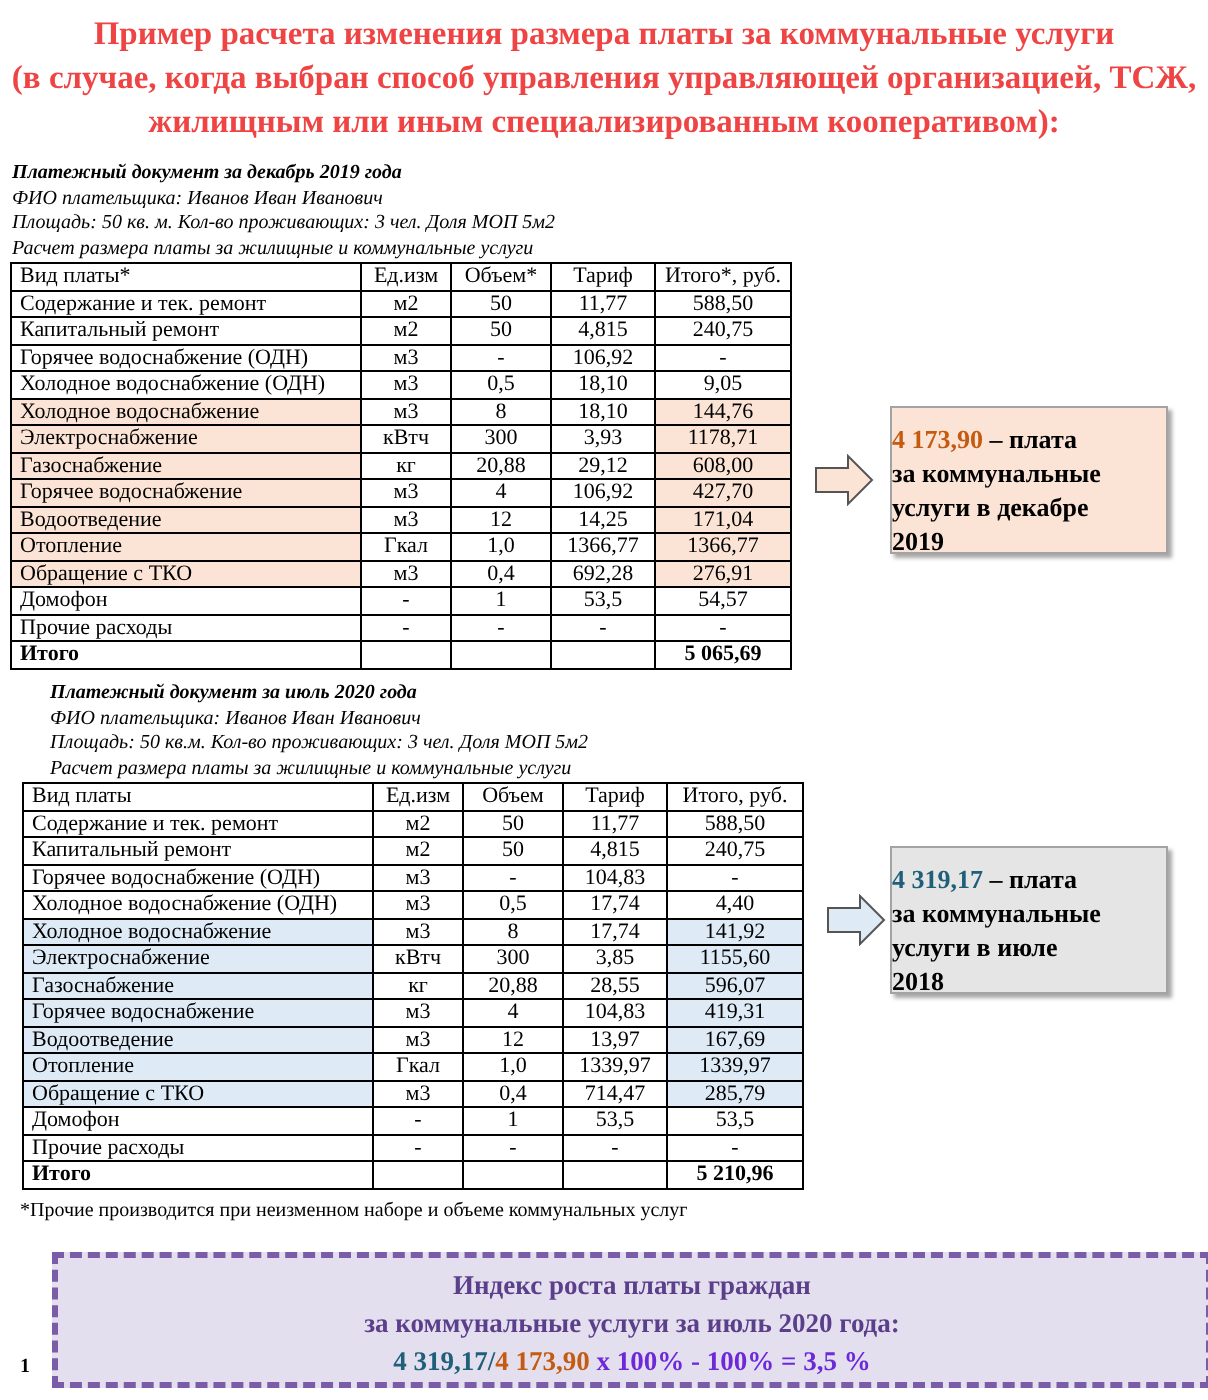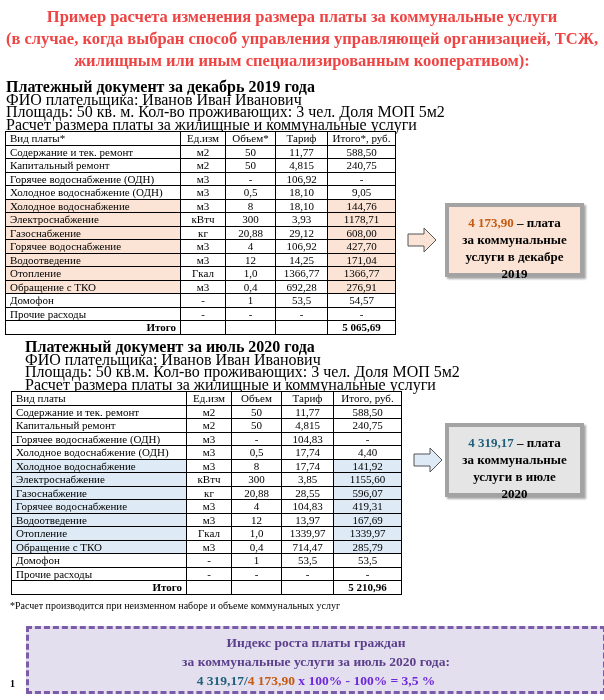--- a/index.html
+++ b/index.html
@@ -1,35 +1,35 @@
 <!DOCTYPE html>
 <html><head>
 <meta charset="utf-8">
 <style>
   html, body { margin: 0; padding: 0; background: #ffffff; }
   body { width: 604px; height: 700px; position: relative; overflow: hidden;
          font-family: "Liberation Serif", "DejaVu Serif", serif; color: #000; }
   .title { position: absolute; left: 0; top: 6px; width: 604px; text-align: center;
            font-weight: bold; font-size: 16.5px; line-height: 22px; color: #ef4444; }
-  .doc-head { position: absolute; left: 6px; font-size: 16px; line-height: 12.5px; }
+  .doc-head { position: absolute; left: 6px; font-size: 10px; line-height: 12.5px; font-style: italic; }
   .doc-head .h { font-weight: bold; }
   table.bill { position: absolute; left: 5px; border-collapse: collapse; font-size: 11px;
                table-layout: fixed; }
   table.bill td { border: 1px solid #000; height: 12.5px; padding: 0 4px; line-height: 12.5px;
                   white-space: nowrap; overflow: hidden; background: #fff; }
   table.bill td.c { text-align: center; }
-  table.bill td.r { text-align: right; font-weight: bold; }
+  table.bill td.r { font-weight: bold; }
   table.bill td.b { font-weight: bold; text-align: center; }
   table.dec tr.hl td.n, table.dec tr.hl td.t { background: #fbe4d5; }
   table.jul tr.hl td.n, table.jul tr.hl td.t { background: #deebf6; }
   col.c1 { width: 175px; } col.c2 { width: 45px; } col.c3 { width: 50px; }
   col.c4 { width: 52px; } col.c5 { width: 68px; }
   .arrow { position: absolute; width: 30px; height: 26px; }
-  .callout { position: absolute; left: 445px; width: 139px; height: 74px; border: 4px solid #a3a3a3;
-             box-shadow: 2px 2px 2px rgba(0,0,0,0.35); text-align: center; font-weight: bold;
+  .callout { position: absolute; left: 445px; width: 139px; height: 74px; border: 1px solid #a3a3a3;
+             box-shadow: 2px 2px 2px rgba(0,0,0,0.35); font-weight: bold;
              font-size: 13px; line-height: 17px; padding-top: 7px; box-sizing: border-box; }
   .callout.dec { top: 203px; background: #fbe4d5; }
   .callout.jul { top: 423px; background: #e5e5e5; }
   .amt-dec { color: #c55a11; }
   .amt-jul { color: #1f5f7a; }
   .footnote { position: absolute; left: 10px; top: 600px; font-size: 10px; }
   .index-box { position: absolute; left: 26px; top: 626px; width: 580px; height: 68px;
                background: #e4dfef; border: 3px dashed #7a5ca8; box-sizing: border-box;
                text-align: center; font-weight: bold; font-size: 13.5px; line-height: 19px;
                padding-top: 4px; color: #5b3f8a; }
@@ -303,24 +303,24 @@
     </tbody>
 </table>
 
 <svg class="arrow" style="left:413px; top:447px;" viewBox="0 0 30 26">
   <path d="M1 7 H17 V1 L29 13 L17 25 V19 H1 Z" fill="#deebf6" stroke="#555" stroke-width="1"></path>
 </svg>
 <div class="callout jul">
   <span class="amt-jul">4 319,17</span><span> – плата</span><br>
   <span>за коммунальные</span><br>
   <span>услуги в июле</span><br>
-  <span>2020</span>
-</div>
-
-<div class="footnote">*Расчет производится при неизменном наборе и объеме коммунальных услуг</div>
+  <span>2018</span>
+</div>
+
+<div class="footnote">*Прочие производится при неизменном наборе и объеме коммунальных услуг</div>
 
 <div class="pg">1</div>
 
 <div class="index-box">
   <div>Индекс роста платы граждан</div>
   <div>за коммунальные услуги за июль 2020 года:</div>
   <div>
     <span class="idx-jul">4 319,17</span><span class="idx-jul">/</span><span class="idx-dec">4 173,90</span><span class="f"> x 100% - 100% = 3,5 %</span>
   </div>
 </div>

